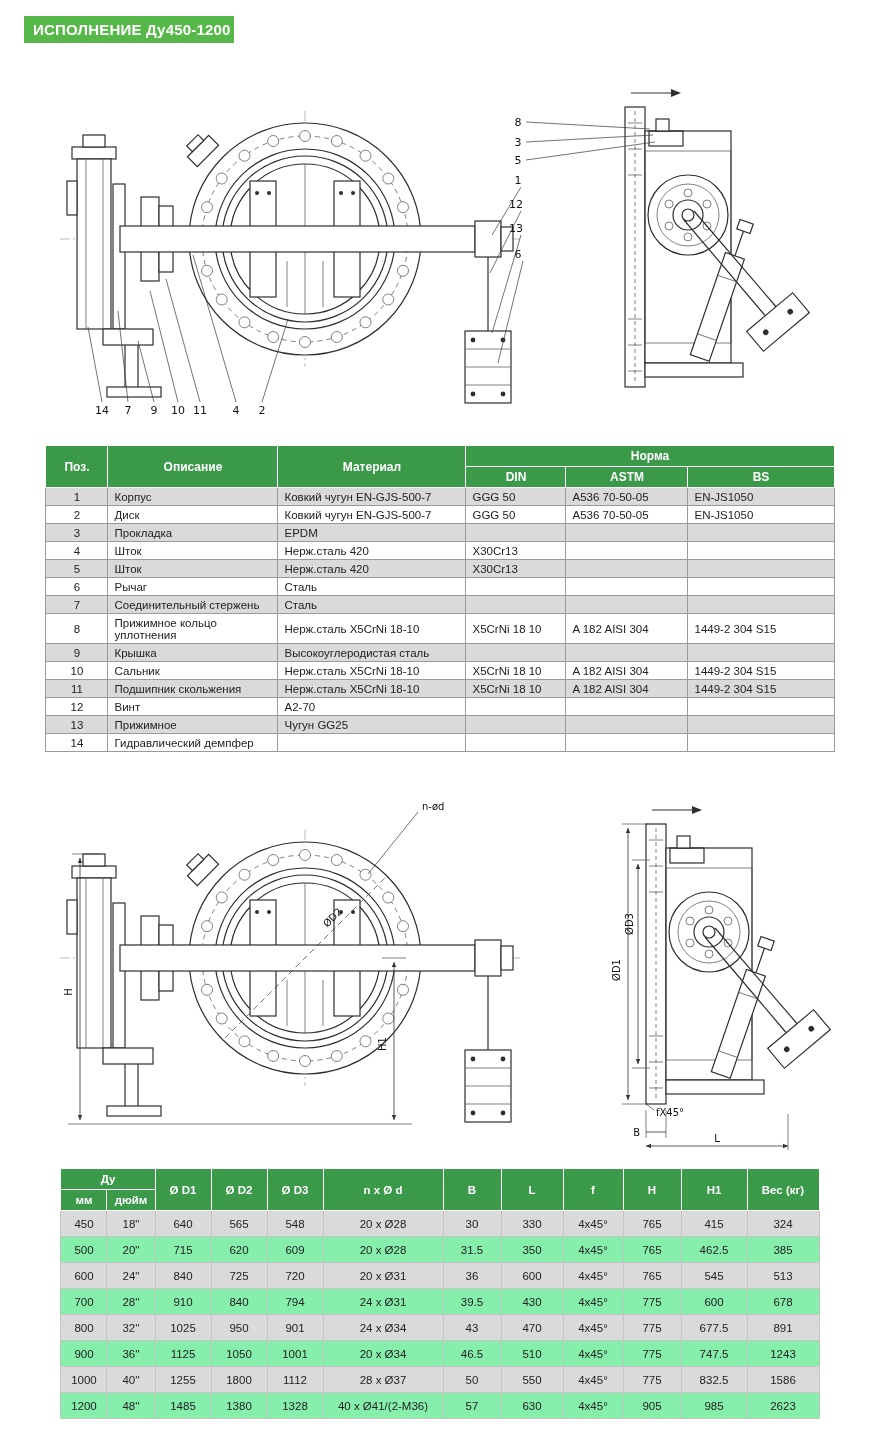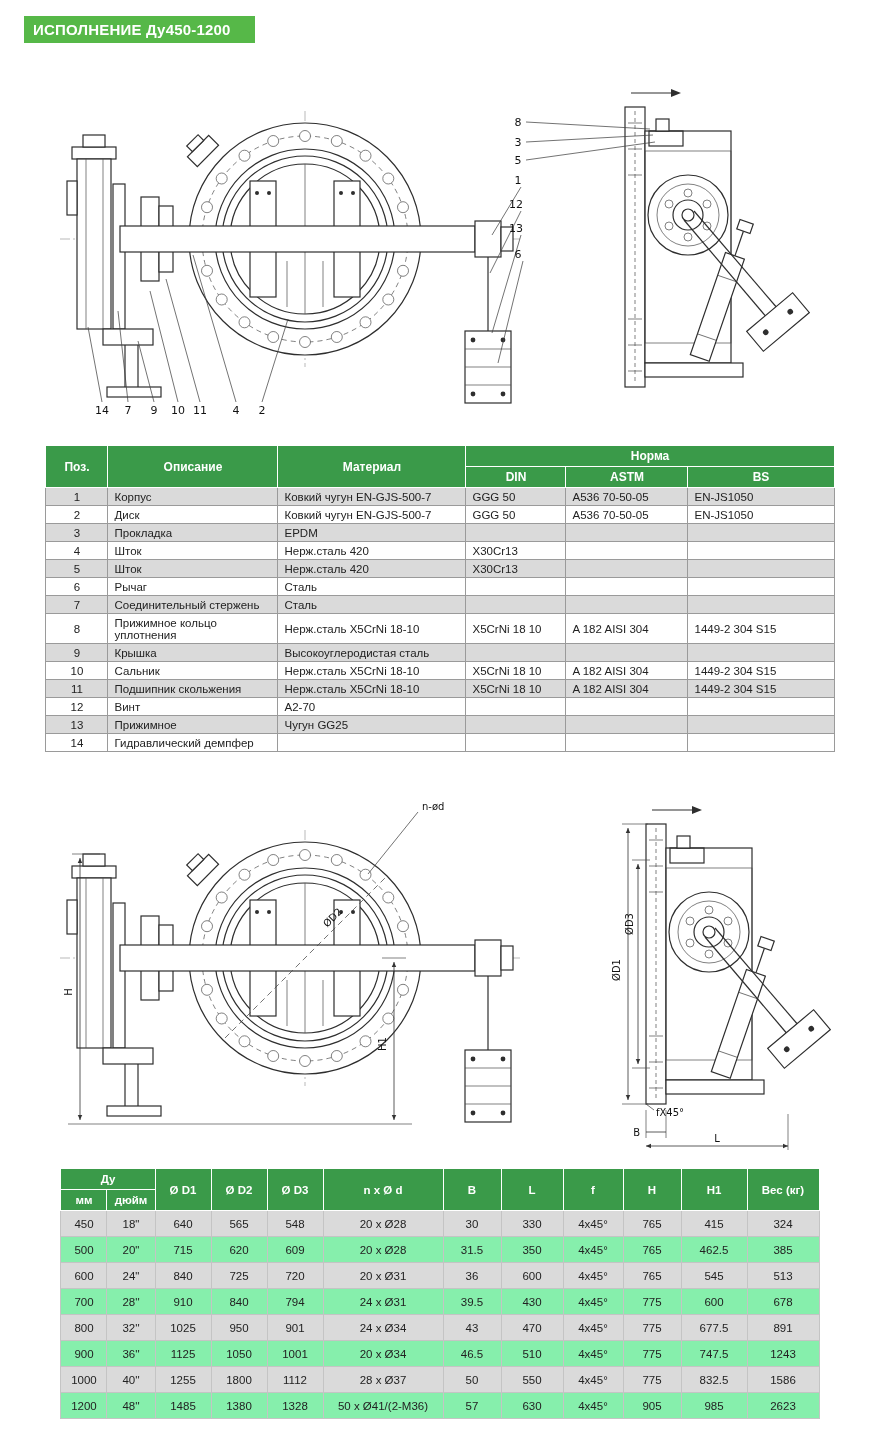--- a/index.html
+++ b/index.html
@@ -4,21 +4,21 @@
 <style>
   * { margin:0; padding:0; box-sizing:border-box; }
   html,body { background:#fff; }
   body {
     width:880px; height:1446px; position:relative; overflow:hidden;
     font-family:"Liberation Sans", sans-serif; color:#222;
   }
   .badge {
     display:inline-block; margin:16px 0 0 24px;
     background:var(--badge-green,#56b848); color:#fff;
-    font-weight:bold; font-size:15px; padding:5px 24px 5px 9px;
+    font-weight:bold; font-size:15px; padding:5px 3px 5px 9px;
     letter-spacing:.2px;
   }
   svg.drawing { display:block; margin:24px auto 0; }
   svg.drawing2 { margin-top:22px; }
 
   
   .ln { stroke:#2e2e2e; stroke-width:1.2; fill:none; }
   .lt { stroke:#4a4a4a; stroke-width:0.7; fill:none; }
   .fw { fill:#fff; }
   .cl { stroke:#8a8a8a; stroke-width:0.6; fill:none; stroke-dasharray:10 3 2 3; }
@@ -558,21 +558,21 @@
         <td class="c-h">775</td>
         <td class="c-h1">832.5</td>
         <td class="c-weight">1586</td>
       </tr>
       <tr class="even">
         <td class="c-mm">1200</td>
         <td class="c-inch">48''</td>
         <td class="c-d1">1485</td>
         <td class="c-d2">1380</td>
         <td class="c-d3">1328</td>
-        <td class="c-nd">50 x Ø41/(2-M36)</td>
+        <td class="c-nd">40 x Ø41/(2-M36)</td>
         <td class="c-b">57</td>
         <td class="c-l">630</td>
         <td class="c-f">4x45°</td>
         <td class="c-h">905</td>
         <td class="c-h1">985</td>
         <td class="c-weight">2623</td>
       </tr>
     </tbody>
 </table>
 

